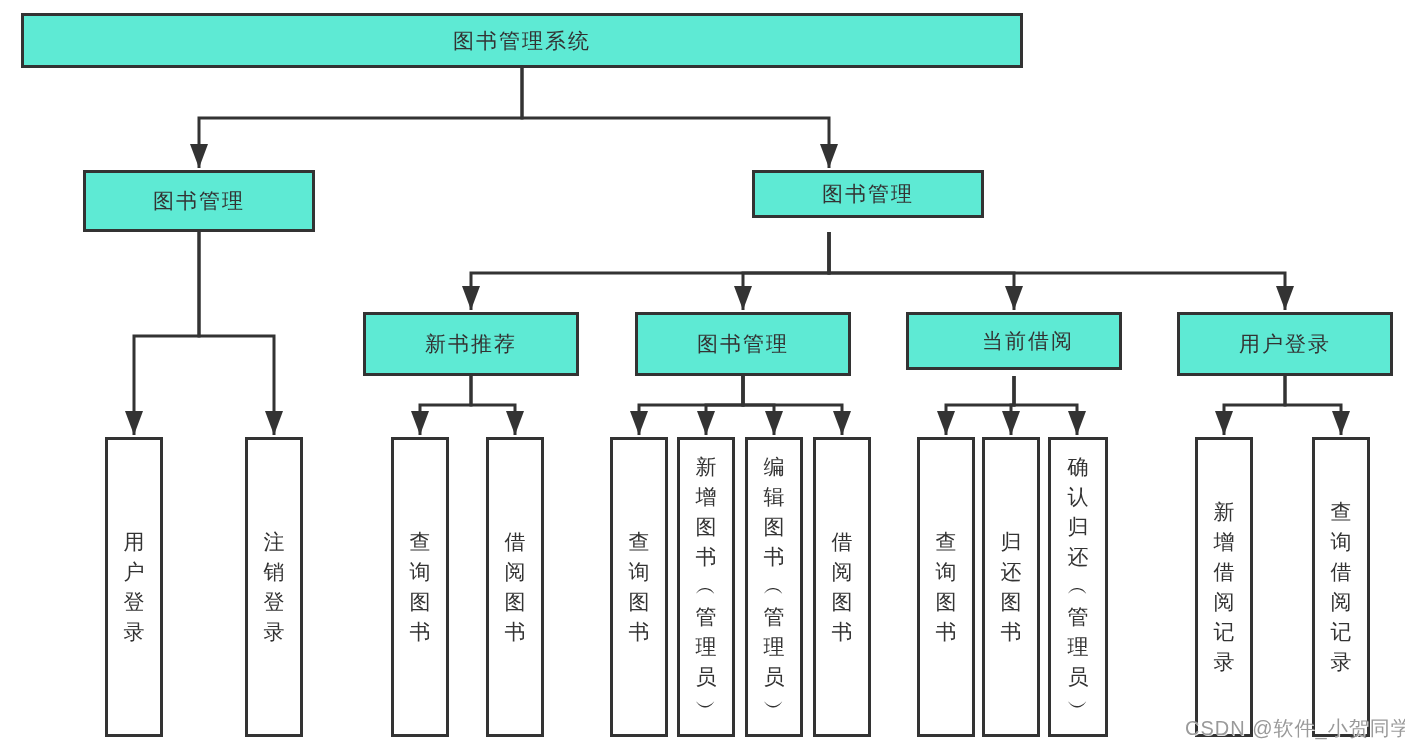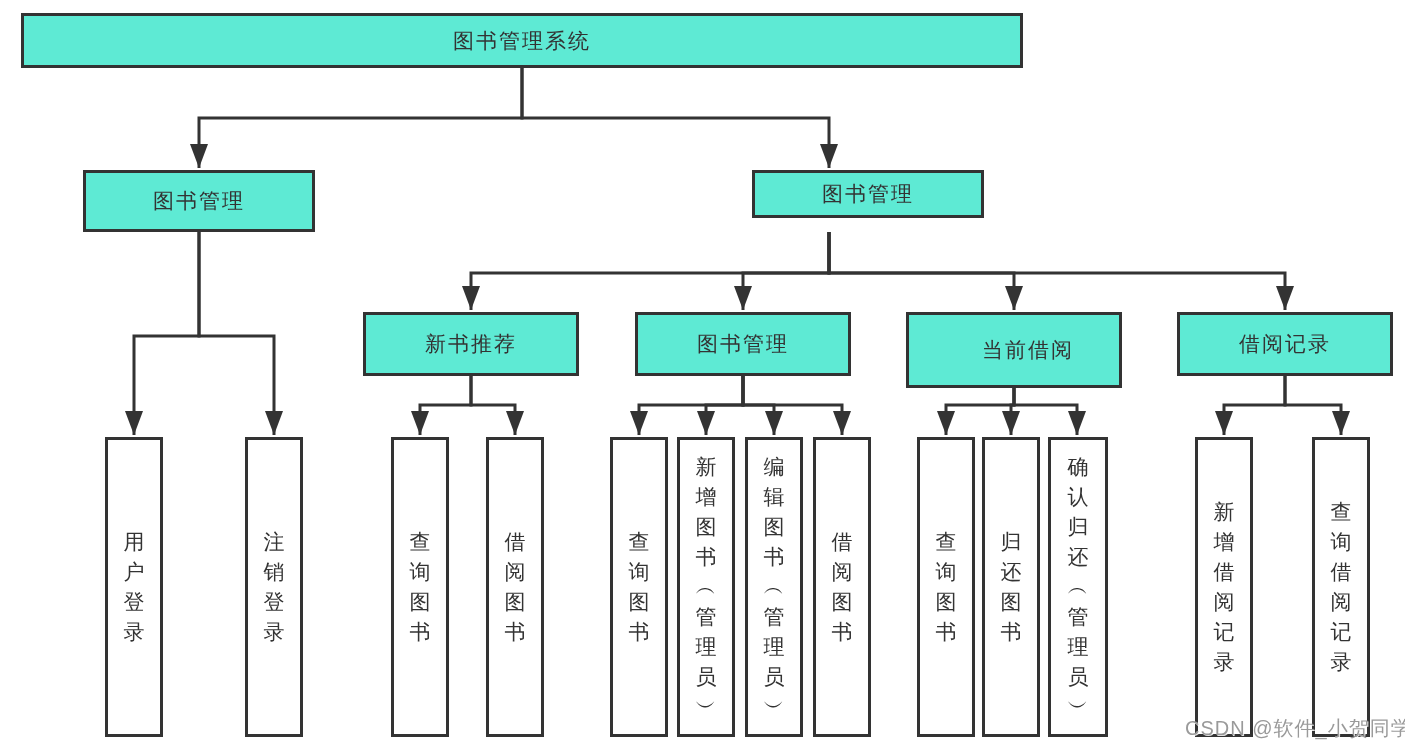--- a/index.html
+++ b/index.html
@@ -73,22 +73,22 @@
     </g>
   </svg>
 
   <div class="hbox" style="left:21px;top:13px;width:1002px;height:55px;">图书管理系统</div>
 
   <div class="hbox" style="left:83px;top:170px;width:232px;height:62px;">图书管理</div>
   <div class="hbox" style="left:752px;top:170px;width:232px;height:48px;">图书管理</div>
 
   <div class="hbox" style="left:363px;top:312px;width:216px;height:64px;">新书推荐</div>
   <div class="hbox" style="left:635px;top:312px;width:216px;height:64px;">图书管理</div>
-  <div class="hbox" style="left:906px;top:312px;width:216px;height:76px;padding-left:28px;">当前借阅</div>
-  <div class="hbox" style="left:1177px;top:312px;width:216px;height:64px;">借阅记录</div>
+  <div class="hbox" style="left:906px;top:312px;width:216px;height:58px;padding-left:28px;">当前借阅</div>
+  <div class="hbox" style="left:1177px;top:312px;width:216px;height:64px;">用户登录</div>
 
   <div class="vbox" style="left:105px;">
       <span>用</span>
       <span>户</span>
       <span>登</span>
       <span>录</span>
     </div>
   <div class="vbox" style="left:245px;">
       <span>注</span>
       <span>销</span>

